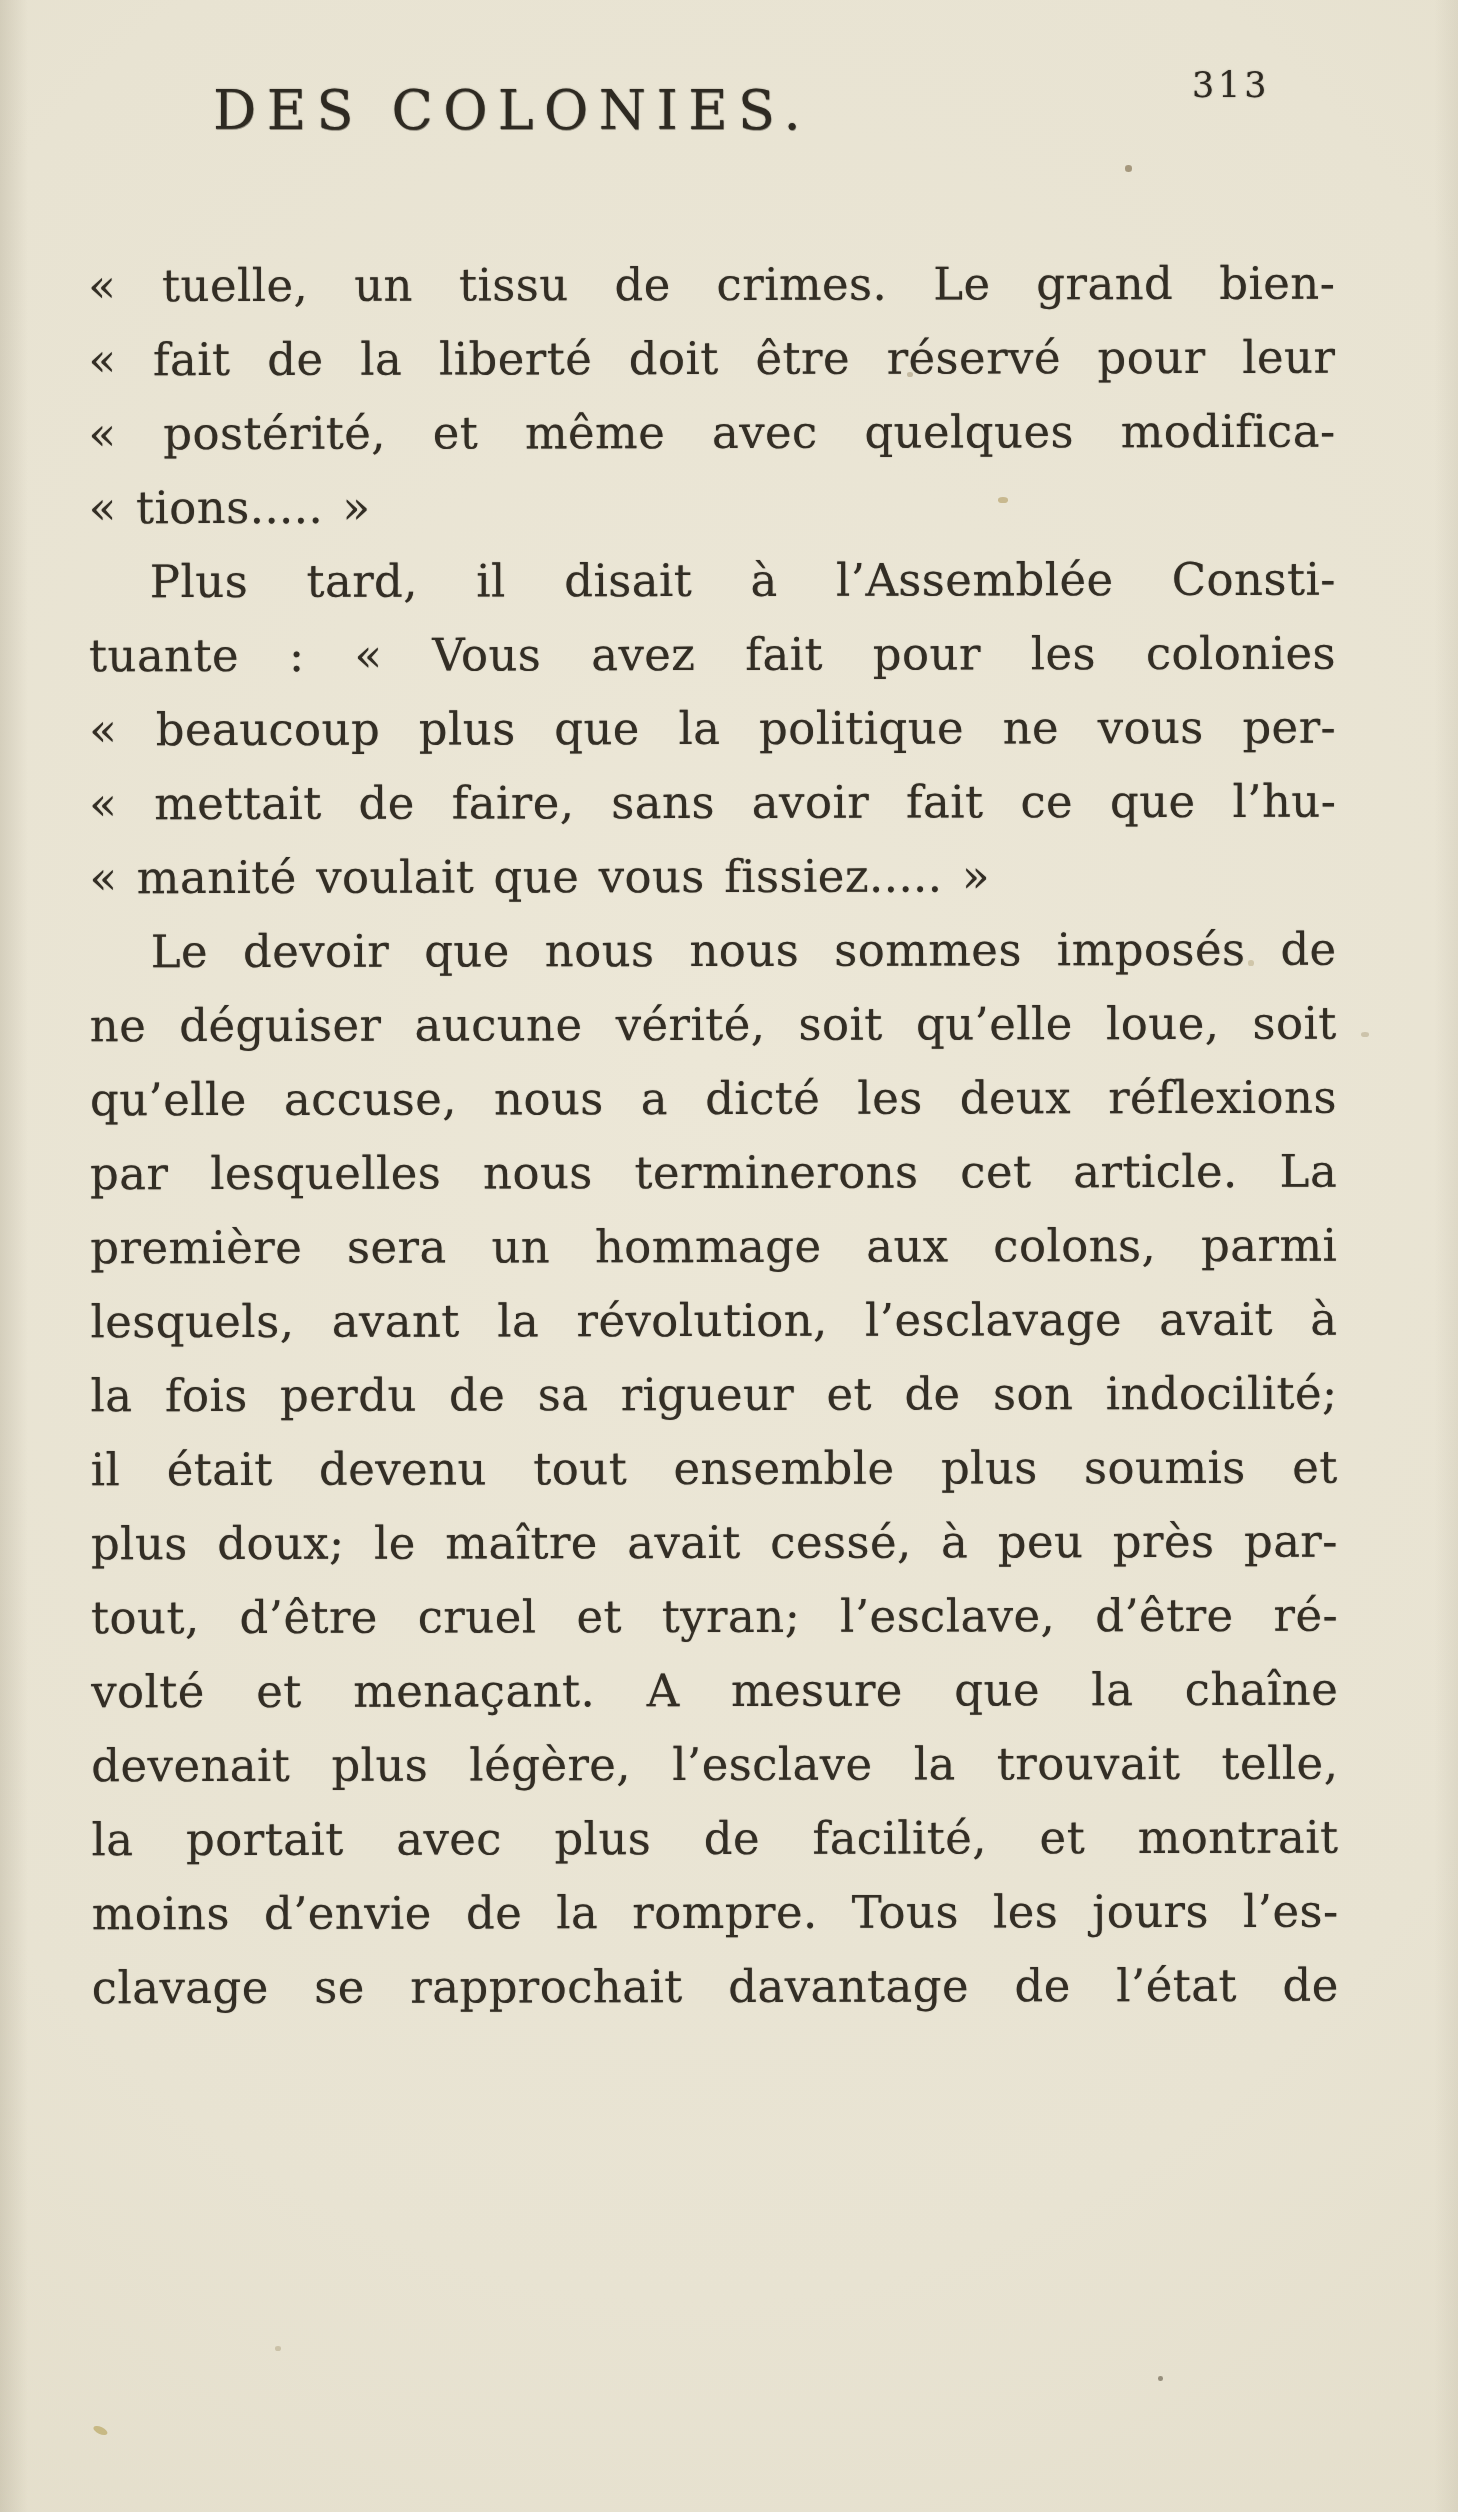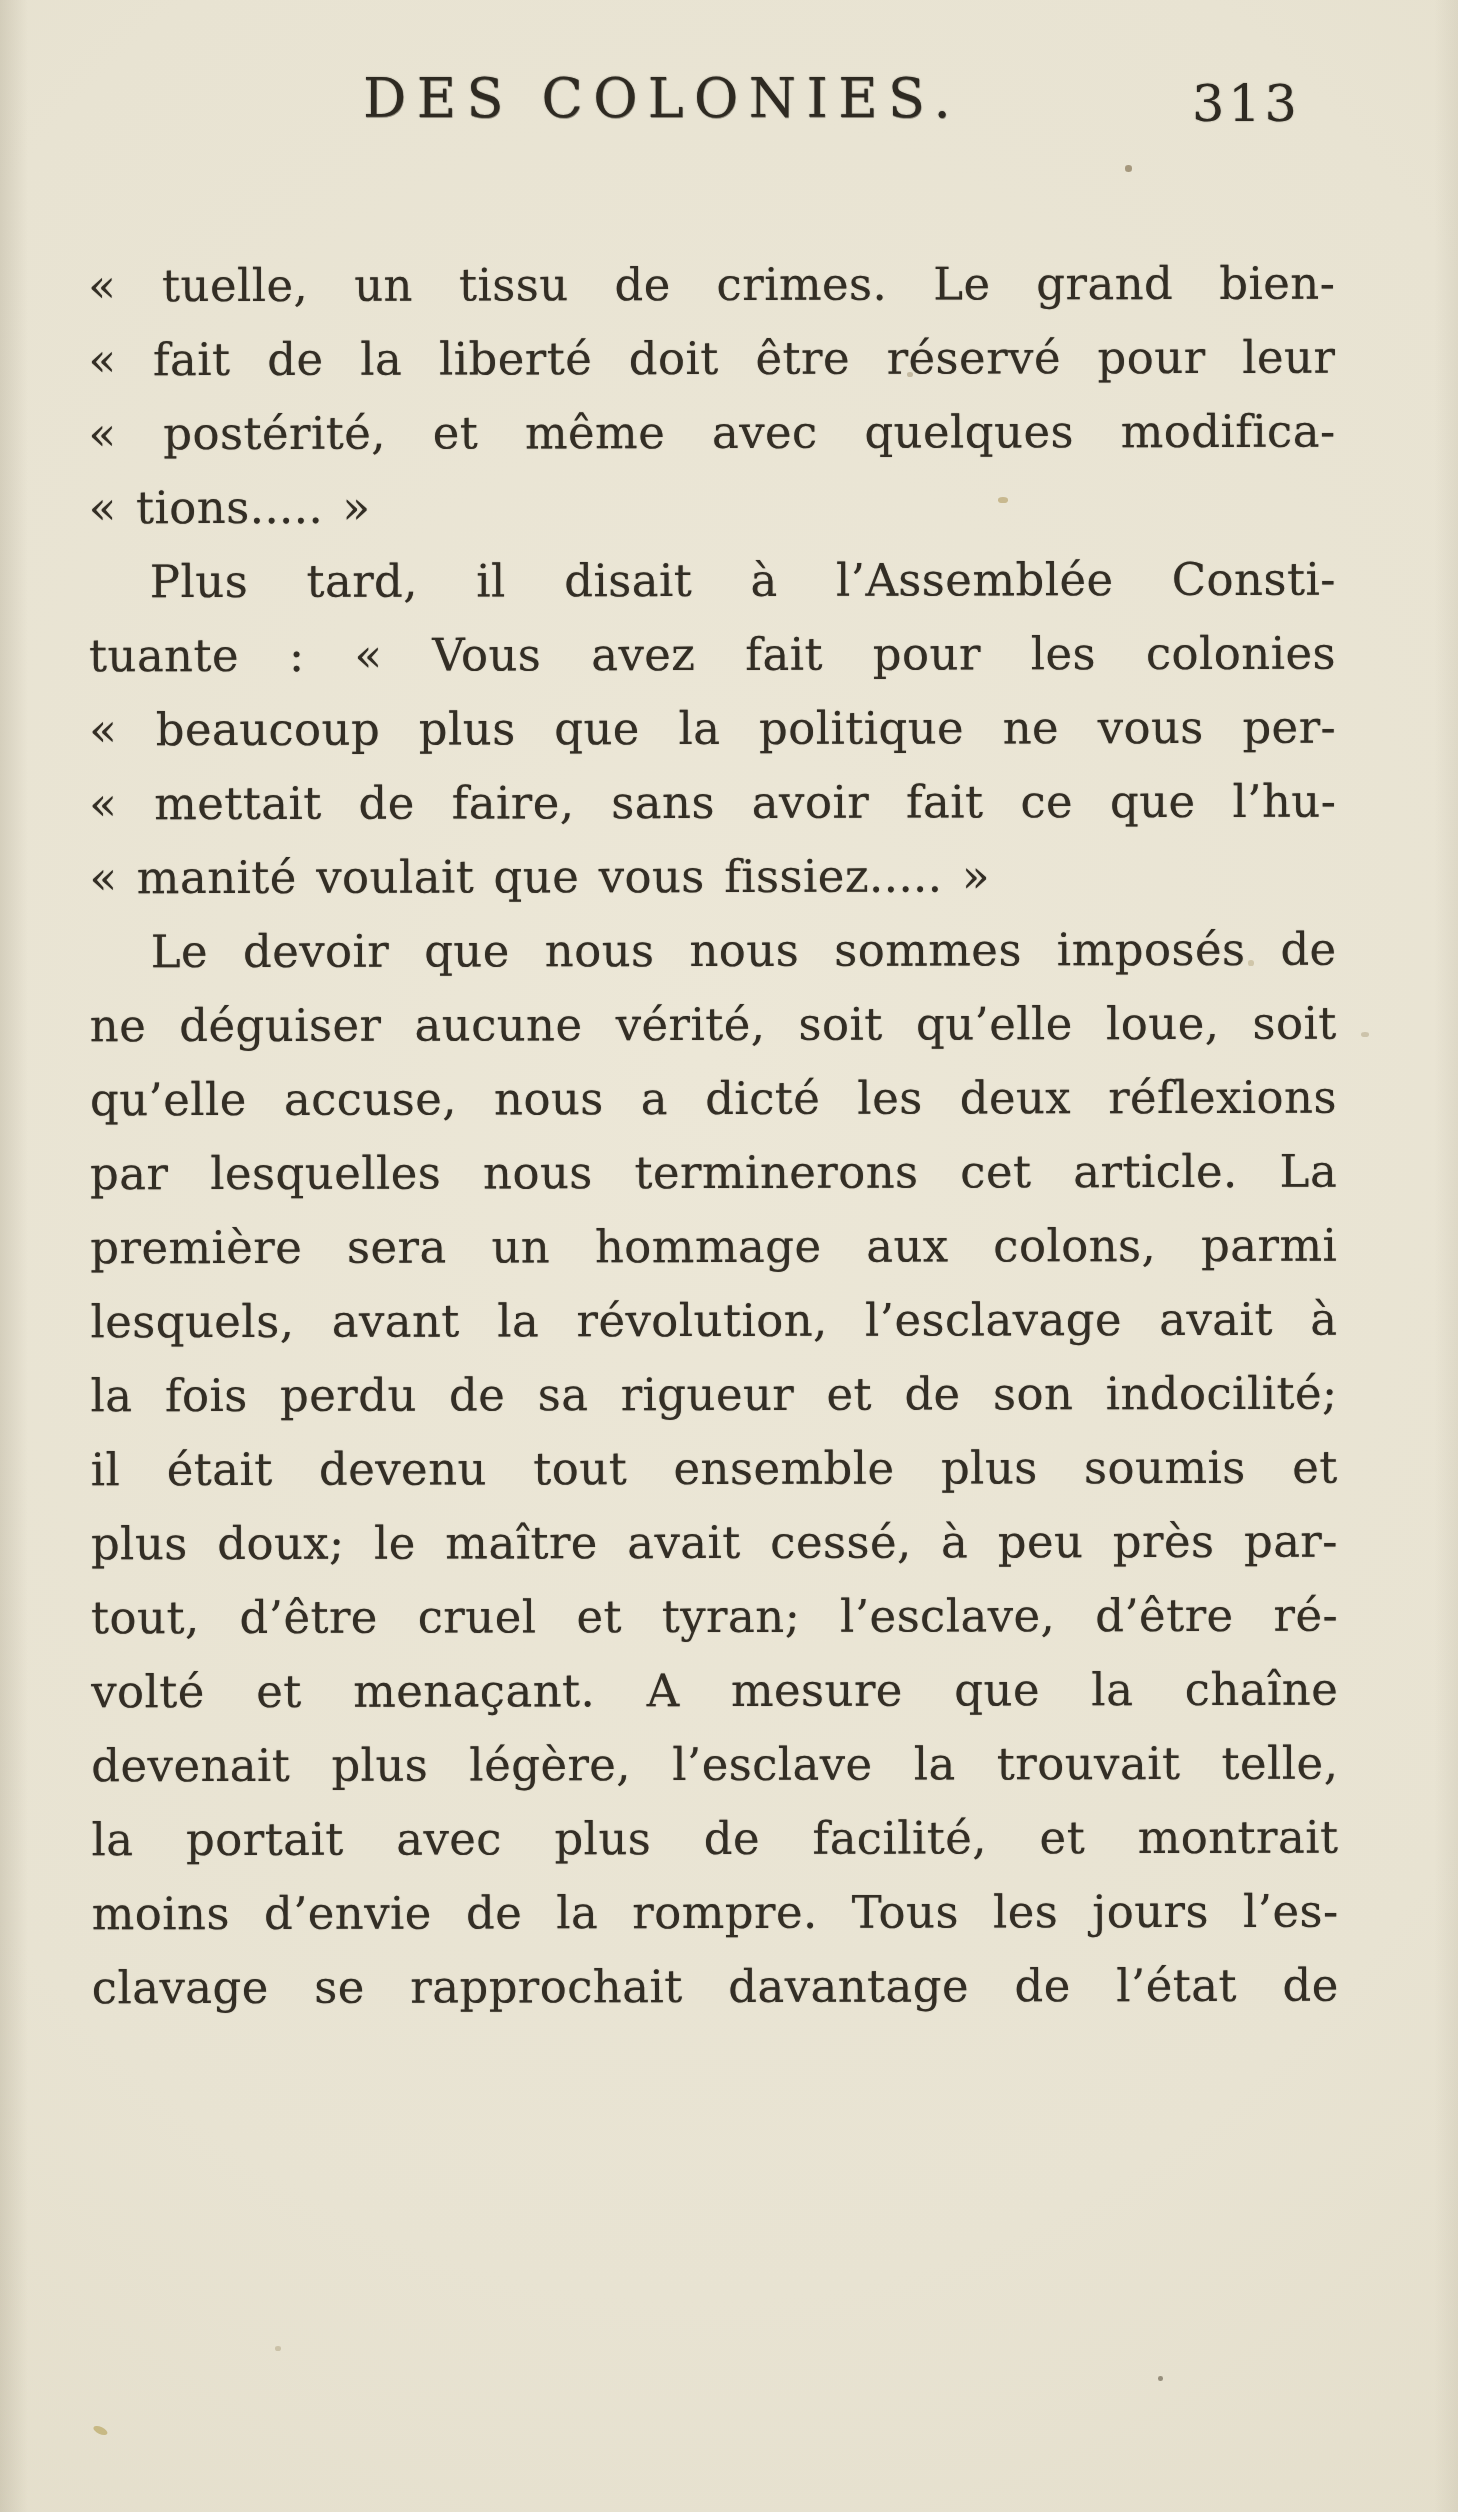--- a/index.html
+++ b/index.html
@@ -21,31 +21,31 @@
     pointer-events: none;
   }
   .page::after {
     content: "";
     position: absolute; right: 0; top: 0; bottom: 0; width: 24.6px;
     background: linear-gradient(270deg, rgba(120,110,85,0.10), rgba(120,110,85,0));
     pointer-events: none;
   }
   .header { position: absolute; left: 0; top: 63px; width: 100%; height: 85px; }
   .running-head {
-    position: absolute; left: 213px; width: 748px; top: 4px;
-    text-align: right;
+    position: absolute; left: 213px; width: 748px; top: 16px;
+    text-align: left;
     font-size: 54px;
     letter-spacing: 10.4px;
     color: #2e2a22;
     text-shadow: 0 0 1.4px rgba(46,42,34,0.65), 0.5px 0.5px 0.5px rgba(46,42,34,0.4);
     white-space: nowrap;
   }
   .page-number {
-    position: absolute; left: 1192px; top: 11px;
-    font-size: 51px;
+    position: absolute; left: 1192px; top: 2px;
+    font-size: 35px;
     letter-spacing: 3.8px;
     color: #2e2a22;
     text-shadow: 0 0 1.4px rgba(46,42,34,0.6);
   }
   .body-text {
     position: absolute;
     left: 90px;
     top: 248px;
     width: 1247px;
     transform: rotate(-0.12deg);

